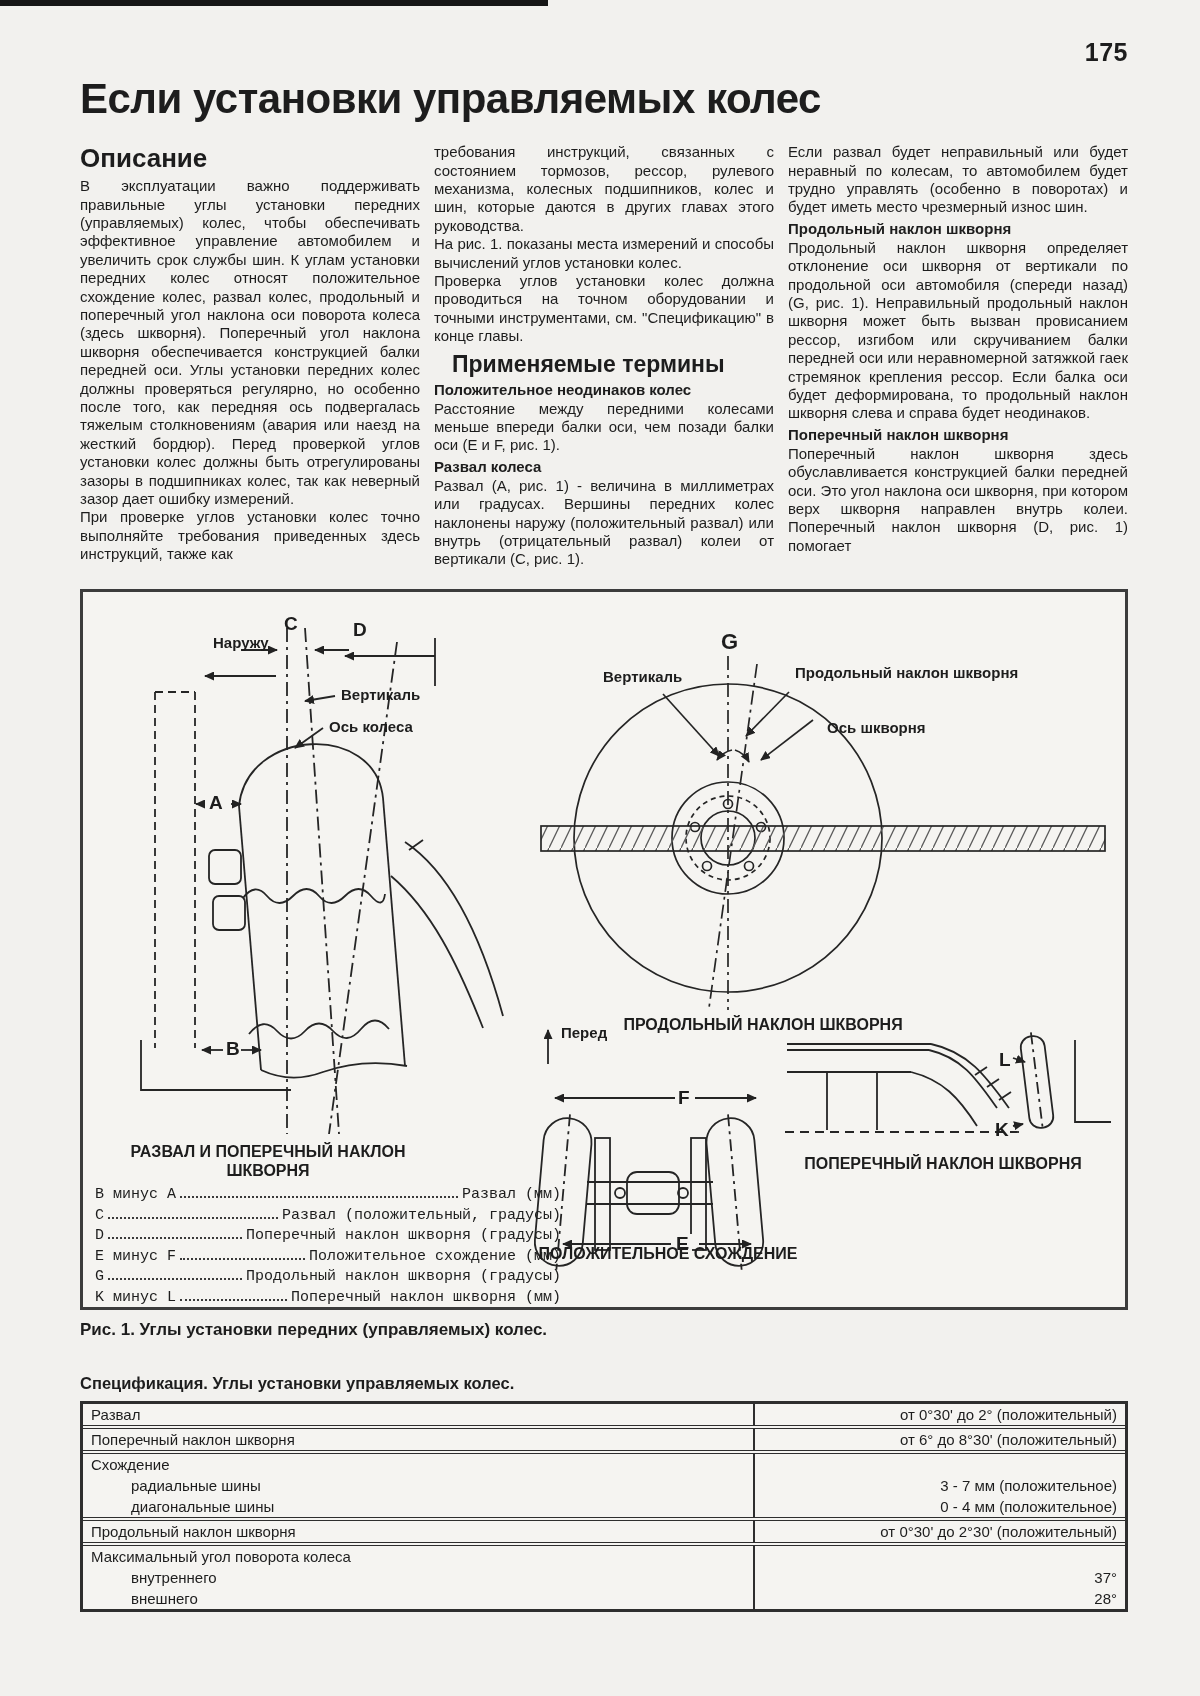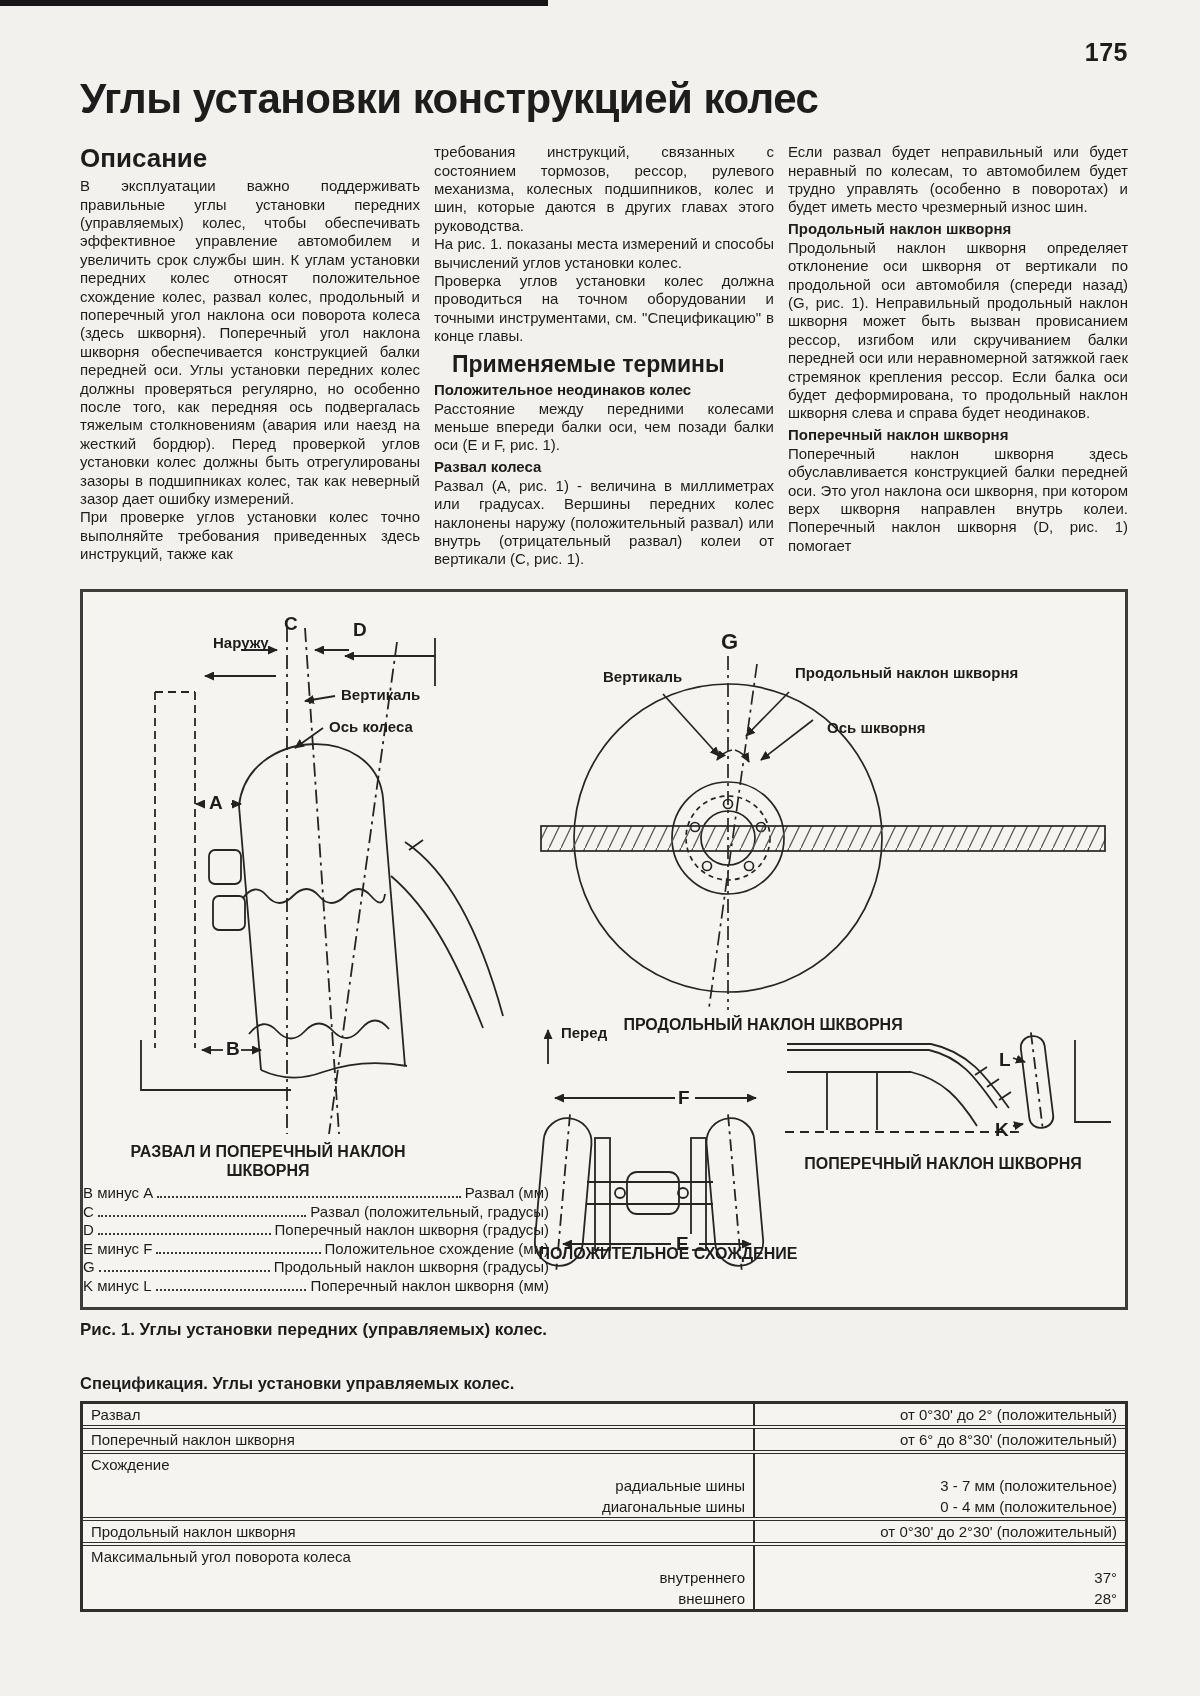--- a/index.html
+++ b/index.html
@@ -26,43 +26,43 @@
   .col h3{margin:3px 0 1px 0;font-size:15px;line-height:18px;font-weight:700;text-align:left;}
   .figure{
     position:relative;margin-top:4px;width:1042px;height:715px;
     border:3px solid #3c3c3c;background:#f5f4f1;
   }
   .dsvg{position:absolute;}
   .fl{position:absolute;font-size:15px;font-weight:700;white-space:nowrap;line-height:17px;}
   .fl.big{font-size:19px;line-height:19px;}
   .fl.mask{background:#f5f4f1;padding:0 3px;}
   .fcap{position:absolute;font-size:16px;font-weight:700;text-align:center;line-height:19px;}
-  .legend{position:absolute;left:0;top:592px;width:466px;}
+  .legend{position:absolute;left:12px;top:592px;width:466px;font-family:Liberation Mono, monospace;}
   .lrow{display:flex;align-items:baseline;font-size:15px;line-height:18.6px;}
   .lk,.lv{white-space:nowrap;}
   .ld{flex:1;border-bottom:2px dotted #3a3a3a;margin:0 4px;height:12px;min-width:12px;}
   .fig-caption{margin:10px 0 0 0;font-size:17px;font-weight:700;}
   .spec-heading{margin:34px 0 0 0;font-size:16.5px;font-weight:700;}
   .spec-table{margin-top:8px;width:1042px;border:3px solid #2e2e2e;background:#f5f4f1;}
   .trow{display:grid;grid-template-columns:64.5% 35.5%;}
   .trow .tc{padding:1px 8px;line-height:19px;font-size:15px;}
   .tc.l{border-right:2px solid #2e2e2e;}
   .tc.r{text-align:right;}
   .trow.g{border-top:4px double #2e2e2e;}
-  .trow.sub .tc.l{padding-left:36px;text-align:right;}
+  .trow.sub .tc.l{padding-left:48px;}
 </style>
 </head>
 <body>
 
 <div class="scan-strip"></div>
 
 <div class="content">
 
   <div class="page-number">175</div>
-  <h1 class="title">Углы установки конструкцией колес</h1>
+  <h1 class="title">Если установки управляемых колес</h1>
 
   <div class="columns">
     <div class="col">
       <h2>Описание</h2>
       <p>В эксплуатации важно поддерживать правильные углы установки передних (управляемых) колес, чтобы обеспечивать эффективное управление автомобилем и увеличить срок службы шин. К углам установки передних колес относят положительное схождение колес, развал колес, продольный и поперечный угол наклона оси поворота колеса (здесь шкворня). Поперечный угол наклона шкворня обеспечивается конструкцией балки передней оси. Углы установки передних колес должны проверяться регулярно, но особенно после того, как передняя ось подвергалась тяжелым столкновениям (авария или наезд на жесткий бордюр). Перед проверкой углов установки колес должны быть отрегулированы зазоры в подшипниках колес, так как неверный зазор дает ошибку измерений.</p>
       <p>При проверке углов установки колес точно выполняйте требования приведенных здесь инструкций, также как</p>
     </div>
     <div class="col">
       <p>требования инструкций, связанных с состоянием тормозов, рессор, рулевого механизма, колесных подшипников, колес и шин, которые даются в других главах этого руководства.</p>
       <p>На рис. 1. показаны места измерений и способы вычислений углов установки колес.</p>

